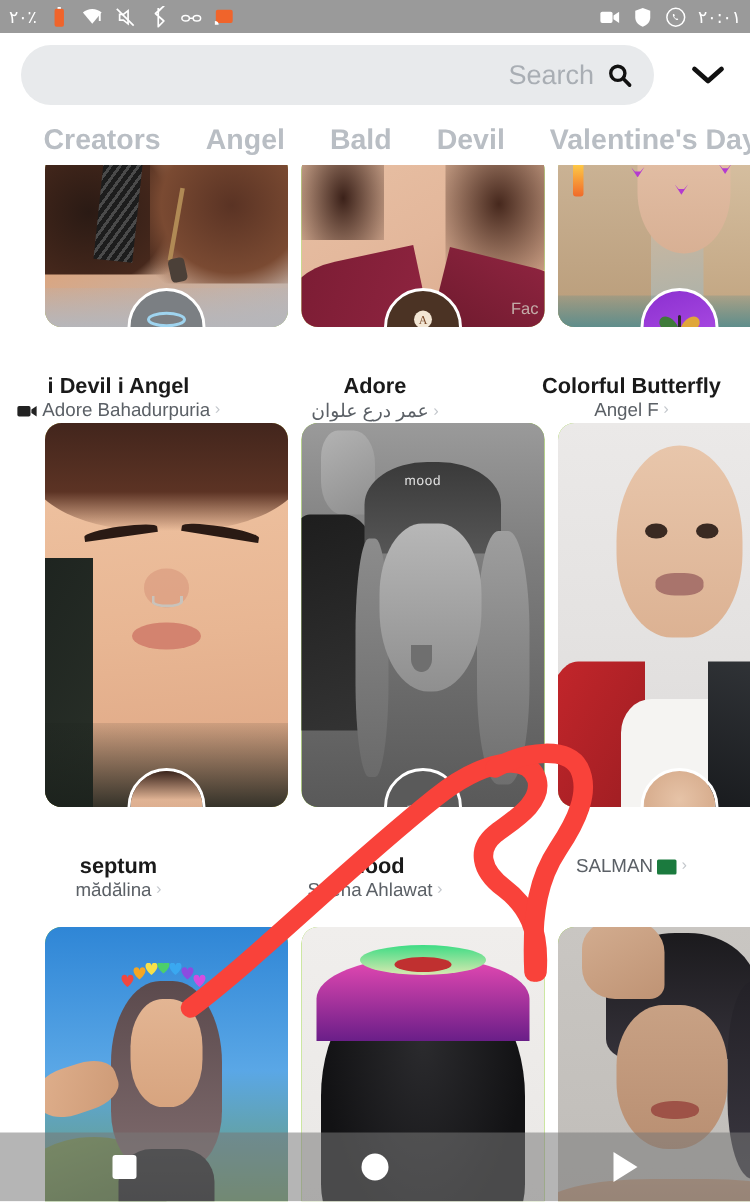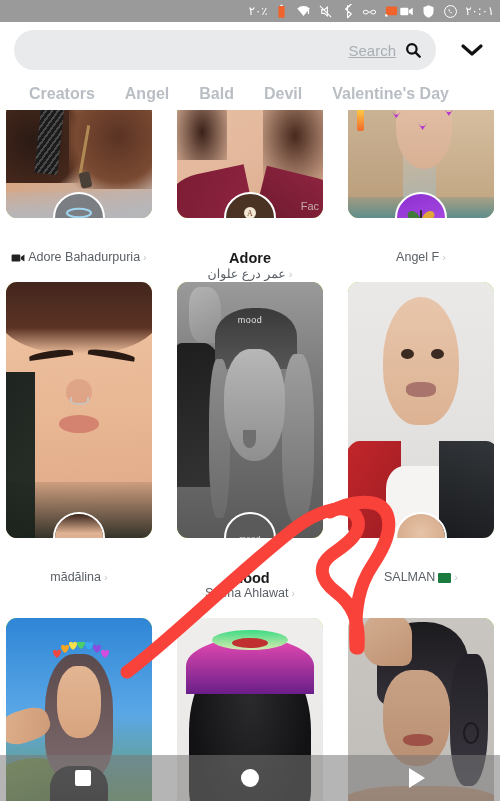--- a/index.html
+++ b/index.html
@@ -15,21 +15,21 @@
     background: #ffffff;
     overflow: hidden;
   }
 
   
   .statusbar {
     position: absolute; top: 0; left: 0;
     width: 500px; height: 22px;
     background: #9a9a9a;
     display: flex; align-items: center;
-    justify-content: flex-end;
+    justify-content: space-between;
     padding: 0 6px;
     z-index: 60;
   }
   .sb-left, .sb-right { display: flex; align-items: center; gap: 7px; }
   .sb-ico { width: 15px; height: 15px; display: block; fill: #ffffff; }
   .sb-text {
     color: #ffffff; font-size: 11.5px; letter-spacing: .3px;
     font-family: "DejaVu Sans", sans-serif; white-space: nowrap;
   }
   .sb-batt-orange { fill: #f0642b; }
@@ -42,64 +42,65 @@
     display: flex; align-items: center;
   }
   .searchbar {
     position: absolute; left: 14px; top: 8px;
     width: 422px; height: 40px;
     background: #e8eaec; border-radius: 20px;
     display: flex; align-items: center; justify-content: flex-end;
     padding-right: 14px; gap: 8px;
   }
   .search-label {
-    color: #a9aeb4; font-size: 15px; font-weight: 400; text-decoration: underline;
+    color: #a9aeb4; font-size: 18px; font-weight: 400;
   }
   .search-ico { width: 18px; height: 18px; display: block; }
   .chevron-btn {
     position: absolute; right: 14px; top: 16px;
     width: 28px; height: 24px;
     display: flex; align-items: center; justify-content: center;
   }
 
   
   .tabs {
     position: absolute; top: 78px; left: 0;
     width: 500px; height: 32px;
     display: flex; align-items: center;
     gap: 0px; padding-left: 14px;
     background: #ffffff; z-index: 45;
     overflow: hidden; white-space: nowrap;
   }
   .tab {
-    color: #b9bec4; font-size: 16px; font-weight: 700;
+    color: #b9bec4; font-size: 19px; font-weight: 700;
     padding: 0 15px; flex: 0 0 auto;
   }
 
   
   .grid {
     position: absolute; top: 110px; left: 0;
     width: 500px; height: 691px;
     background: #ffffff;
     overflow: hidden;
   }
   .row { position: absolute; left: 0; width: 500px; }
   .cell {
     position: absolute; width: 146px;
   }
   .cell.c0 { left: 6px; }
   .cell.c1 { left: 177px; }
   .cell.c2 { left: 348px; }
 
   .thumb {
     position: relative;
-    width: 146px;
+    width: 162px;
     border-radius: 11px;
     overflow: hidden;
     background: #84cc16;
+    margin-left: 24px;
   }
 
   .badge {
     position: absolute; left: 50%; bottom: -26px;
     transform: translateX(-50%);
     width: 52px; height: 52px; border-radius: 50%;
     border: 2.5px solid #ffffff;
     overflow: hidden;
     display: flex; align-items: center; justify-content: center;
     z-index: 5;
@@ -379,20 +380,21 @@
           </div>
           <div class="badge" style="background:#7b7f83;">
             <svg width="40" height="40" viewBox="0 0 40 40">
               <ellipse cx="20" cy="15" rx="12" ry="4.2" fill="none" stroke="#9fd4ef" stroke-width="2"></ellipse>
               <path d="M10 24c0 5 3 8 3 8s3-3 3-8c0-1-3-2-3-2s-3 1-3 2z" fill="none" stroke="#e4707a" stroke-width="1.6"></path>
               <path d="M24 24c0 5 3 8 3 8s3-3 3-8c0-1-3-2-3-2s-3 1-3 2z" fill="none" stroke="#e4707a" stroke-width="1.6"></path>
             </svg>
           </div>
         </div>
         <div class="meta" style="margin-top:32px;">
+          <div class="lens-title">i Devil i Angel</div>
           <div class="lens-author">
             <svg class="cam-ico" width="14" height="11" viewBox="0 0 24 18">
               <rect x="1" y="4" width="15" height="12" rx="2" fill="#222"></rect>
               <path d="M17 8l6-4v12l-6-4z" fill="#222"></path>
             </svg>
             <span>Adore Bahadurpuria</span>
             <span class="chev-sm">›</span>
           </div>
         </div>
       </div>
@@ -437,20 +439,21 @@
           </div>
           <div class="badge" style="background:linear-gradient(160deg,#8b2fd0,#b454e8);">
             <svg width="34" height="24" viewBox="0 0 34 24">
               <path d="M16 12c-3-7-10-9-12-5s3 9 9 9z" fill="#3f7a3a"></path>
               <path d="M18 12c3-7 10-9 12-5s-3 9-9 9z" fill="#e0a63a"></path>
               <rect x="16" y="4" width="2" height="17" rx="1" fill="#2b2b2b"></rect>
             </svg>
           </div>
         </div>
         <div class="meta" style="margin-top:32px;">
+          <div class="lens-title">Colorful Butterfly</div>
           <div class="lens-author">
             <span>Angel F</span>
             <span class="chev-sm">›</span>
           </div>
         </div>
       </div>
     </div>
 
     <div class="row" style="top:172px;">
 
@@ -464,20 +467,21 @@
               <div class="ring"></div>
               <div class="lips"></div>
             <div class="dark"></div>
               <div class="dark2"></div>
           </div>
           <div class="badge" style="background:#2b1d18;">
             <div style="width:100%;height:100%;background:linear-gradient(180deg,#3a241c 0%,#e0b394 40%,#cf9b7c 100%);"></div>
           </div>
         </div>
         <div class="meta" style="margin-top:32px;">
+          <div class="lens-title">septum</div>
           <div class="lens-author">
             <span>mădălina</span>
             <span class="chev-sm">›</span>
           </div>
         </div>
       </div>
 
       <div class="cell c1">
         <div class="thumb" style="height:256px;">
           <div class="ph p-mood">

